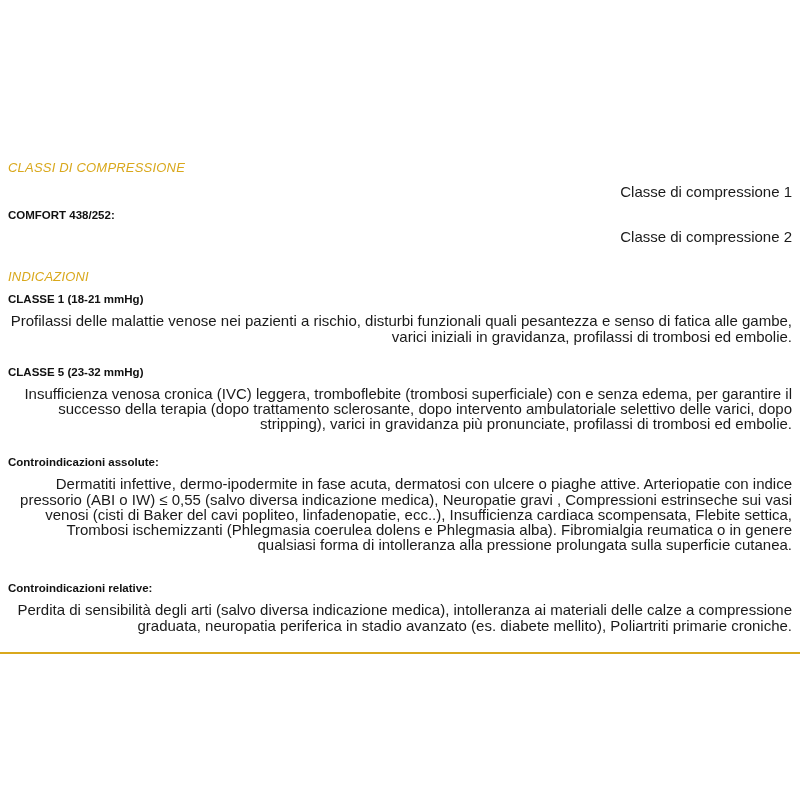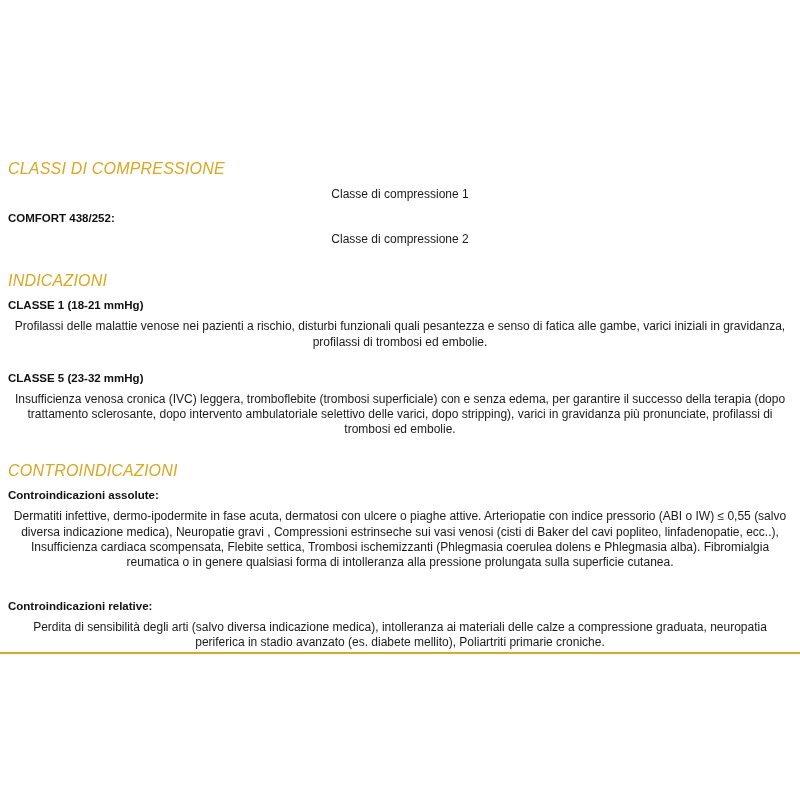--- a/index.html
+++ b/index.html
@@ -27,38 +27,38 @@
     position: absolute;
     left: 8px;
     top: 160px;
     width: 784px;
   }
   .section {
     margin-bottom: 0;
   }
   .section-heading {
     font-style: italic;
-    font-size: 16px;
+    font-size: 13px;
     color: #c79a1e;
     letter-spacing: 0.2px;
     margin: 0 0 9px 0;
     font-weight: normal;
   }
   .sub-heading {
     font-size: 11.5px;
     font-weight: bold;
     color: #111111;
     margin: 0 0 8px 0;
   }
   .para {
-    font-size: 12px;
+    font-size: 15px;
     line-height: 15.2px;
     color: #1a1a1a;
     margin: 0 0 10px 0;
-    text-align: center;
+    text-align: right;
   }
   .para.tight {
     margin-bottom: 22px;
   }
   .spacer-md { height: 15px; }
   .spacer-lg { height: 20px; }
   .rule {
     position: absolute;
     left: 0;
     width: 800px;
@@ -87,21 +87,20 @@
       <div class="section-heading" style="color: rgb(217, 168, 28);">INDICAZIONI</div>
       <div class="sub-heading">CLASSE 1 (18-21 mmHg)</div>
       <div class="para tight">Profilassi delle malattie venose nei pazienti a rischio, disturbi funzionali quali pesantezza e senso di fatica alle gambe, varici iniziali in gravidanza, profilassi di trombosi ed embolie.</div>
       <div class="sub-heading">CLASSE 5 (23-32 mmHg)</div>
       <div class="para">Insufficienza venosa cronica (IVC) leggera, tromboflebite (trombosi superficiale) con e senza edema, per garantire il successo della terapia (dopo trattamento sclerosante, dopo intervento ambulatoriale selettivo delle varici, dopo stripping), varici in gravidanza più pronunciate, profilassi di trombosi ed embolie.</div>
     </div>
 
     <div class="spacer-md"></div>
 
     <div class="section">
-      <div class="section-heading" style="color: rgb(217, 168, 28);">CONTROINDICAZIONI</div>
       <div class="sub-heading">Controindicazioni assolute:</div>
       <div class="para">Dermatiti infettive, dermo-ipodermite in fase acuta, dermatosi con ulcere o piaghe attive. Arteriopatie con indice pressorio (ABI o IW) ≤ 0,55 (salvo diversa indicazione medica), Neuropatie gravi , Compressioni estrinseche sui vasi venosi (cisti di Baker del cavi popliteo, linfadenopatie, ecc..), Insufficienza cardiaca scompensata, Flebite settica, Trombosi ischemizzanti (Phlegmasia coerulea dolens e Phlegmasia alba). Fibromialgia reumatica o in genere qualsiasi forma di intolleranza alla pressione prolungata sulla superficie cutanea.</div>
       <div class="spacer-lg"></div>
       <div class="sub-heading">Controindicazioni relative:</div>
       <div class="para">Perdita di sensibilità degli arti (salvo diversa indicazione medica), intolleranza ai materiali delle calze a compressione graduata, neuropatia periferica in stadio avanzato (es. diabete mellito), Poliartriti primarie croniche.</div>
     </div>
 
   </div>
 
   <div class="rule" id="rule-bottom" style="background: rgb(217, 168, 28);"></div>

